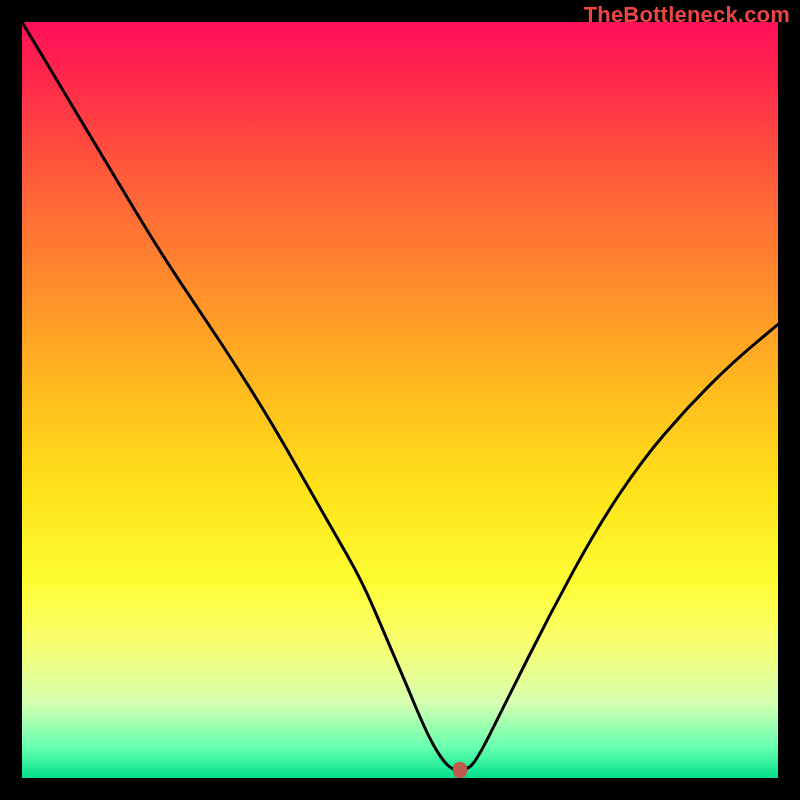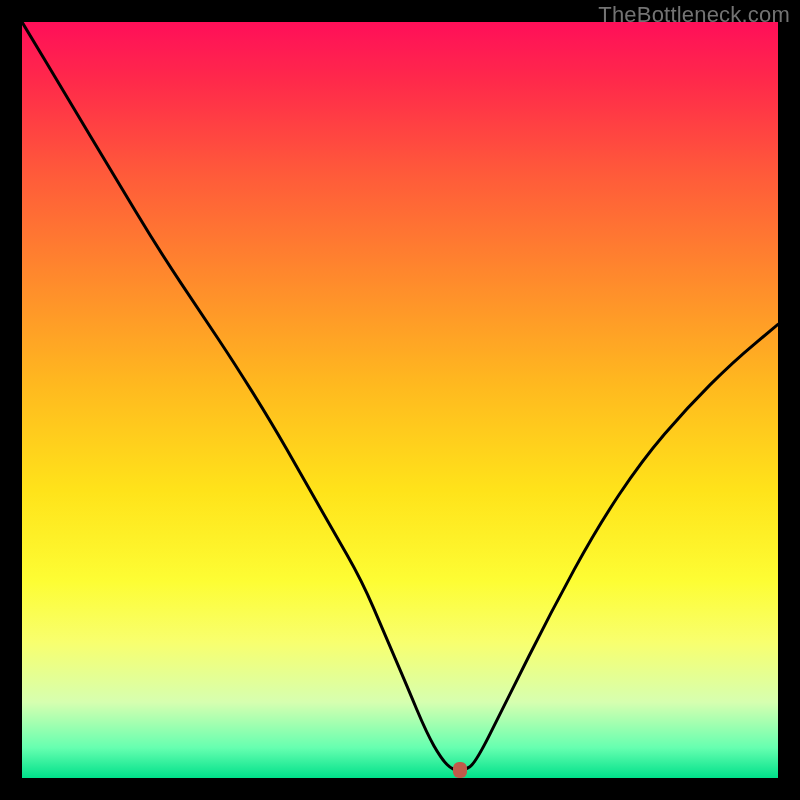--- a/index.html
+++ b/index.html
@@ -38,24 +38,24 @@
       #f8ff6e 82%,
       #d6ffb0 90%,
       #66ffb0 96%,
       #00e08a 100%
     );
   }
   .watermark {
     position: absolute;
     top: 2px;
     right: 10px;
-    color: #737373;
+    color: #ef4444;
     font-size: 22px;
     letter-spacing: 0.2px;
-    font-weight: 400;
+    font-weight: 700;
     user-select: none;
   }
   svg.curve {
     position: absolute;
     left: 0;
     top: 0;
     width: 756px;
     height: 756px;
   }
   .marker {

